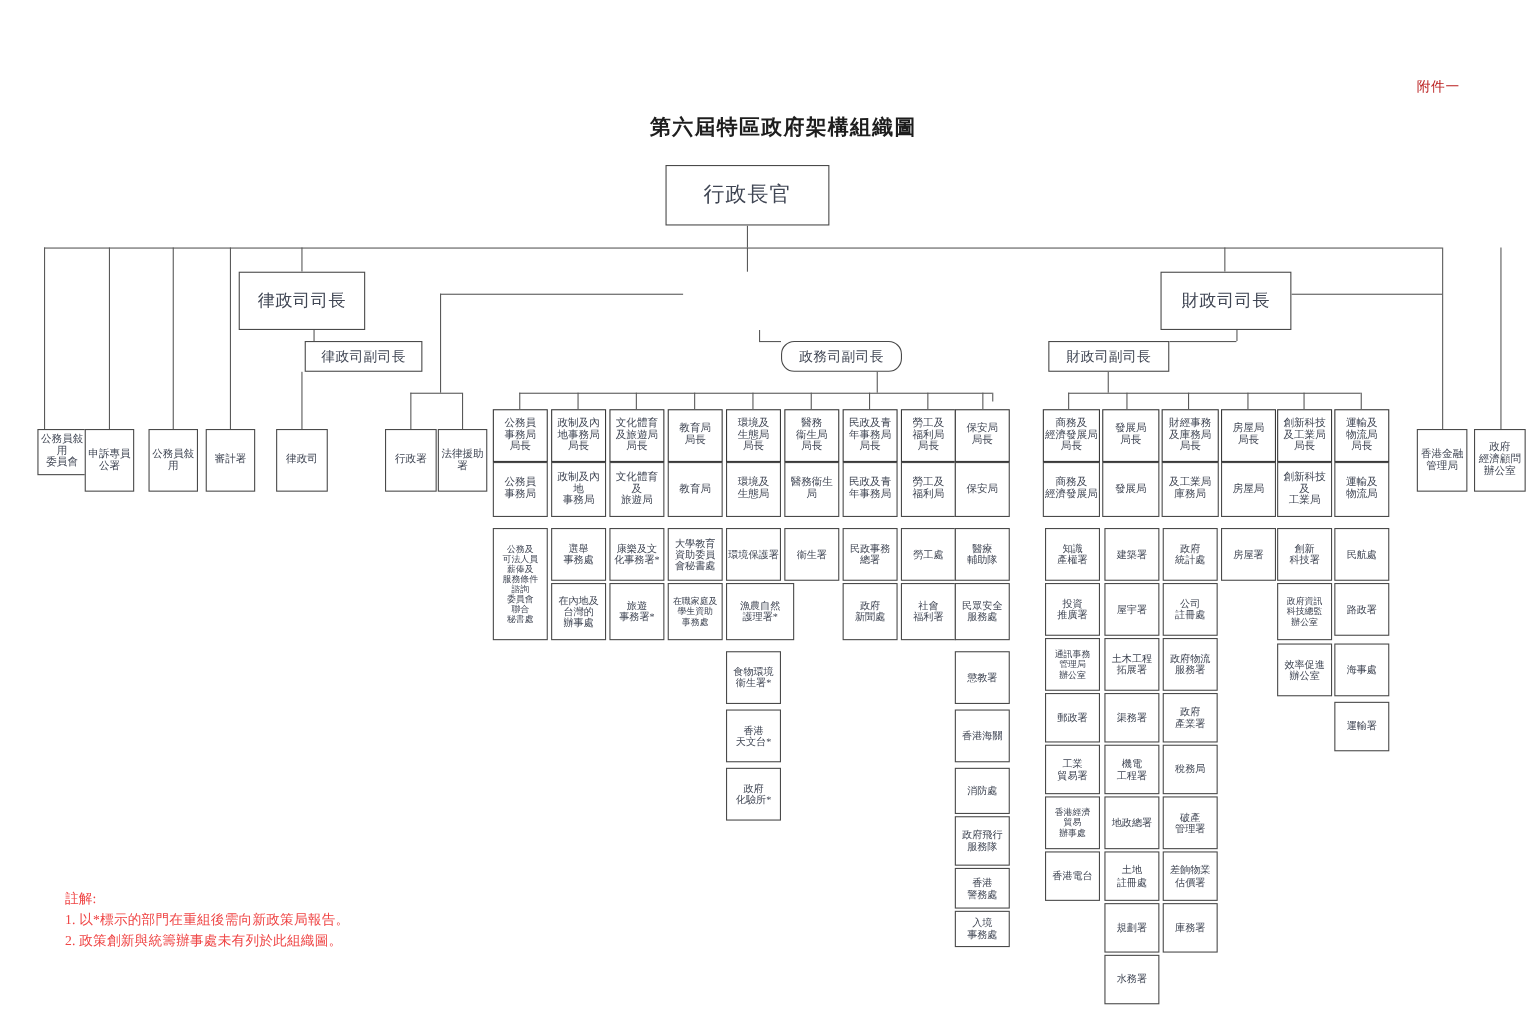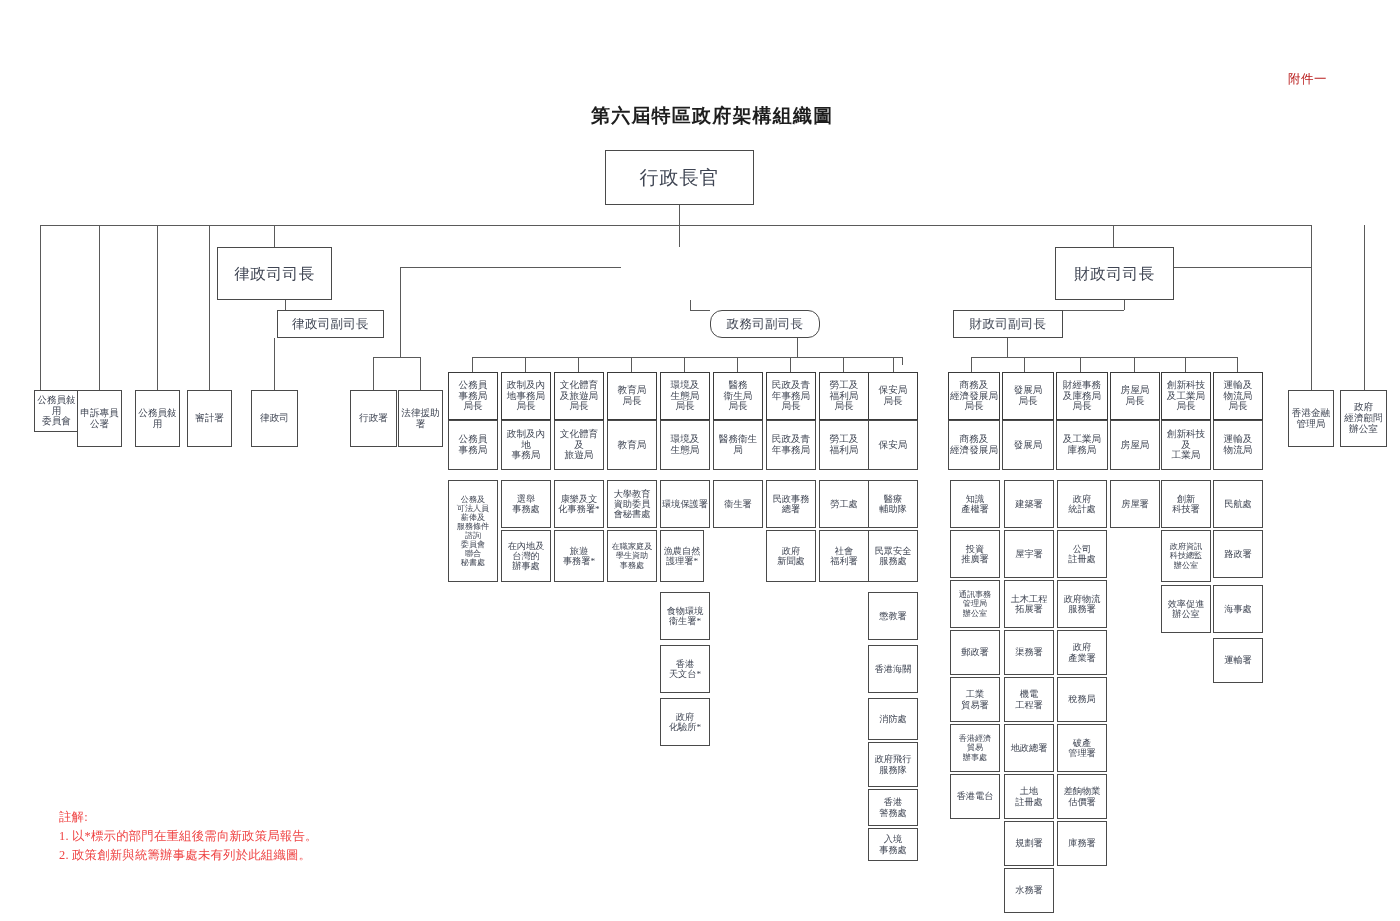--- a/index.html
+++ b/index.html
@@ -181,21 +181,21 @@
   <div class="node tiny" style="left:607px;top:530px;width:50px;height:52px;">在職家庭及
 學生資助
 事務處</div>
 
   <div class="node sml hdr" style="left:660px;top:372px;width:50px;height:48px;">環境及
 生態局
 局長</div>
   <div class="node sml" style="left:660px;top:420px;width:50px;height:50px;">環境及
 生態局</div>
   <div class="node sml2" style="left:660px;top:480px;width:50px;height:48px;">環境保護署</div>
-  <div class="node sml2" style="left:660px;top:530px;width:44px;height:52px;">漁農自然
+  <div class="node sml2" style="left:660px;top:530px;width:62px;height:52px;">漁農自然
 護理署*</div>
   <div class="node sml2" style="left:660px;top:592px;width:50px;height:48px;">食物環境
 衞生署*</div>
   <div class="node sml2" style="left:660px;top:645px;width:50px;height:48px;">香港
 天文台*</div>
   <div class="node sml2" style="left:660px;top:698px;width:50px;height:48px;">政府
 化驗所*</div>
 
   <div class="node sml hdr" style="left:713px;top:372px;width:50px;height:48px;">醫務
 衞生局

